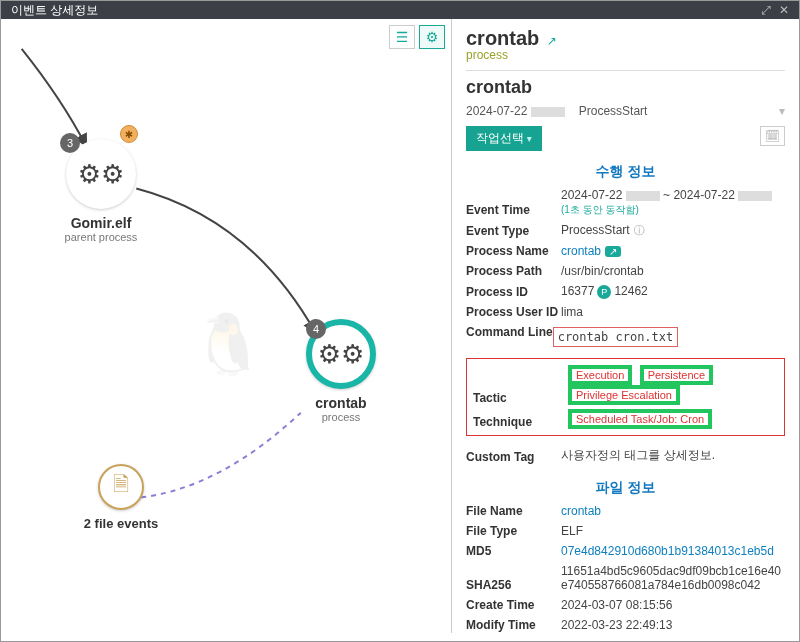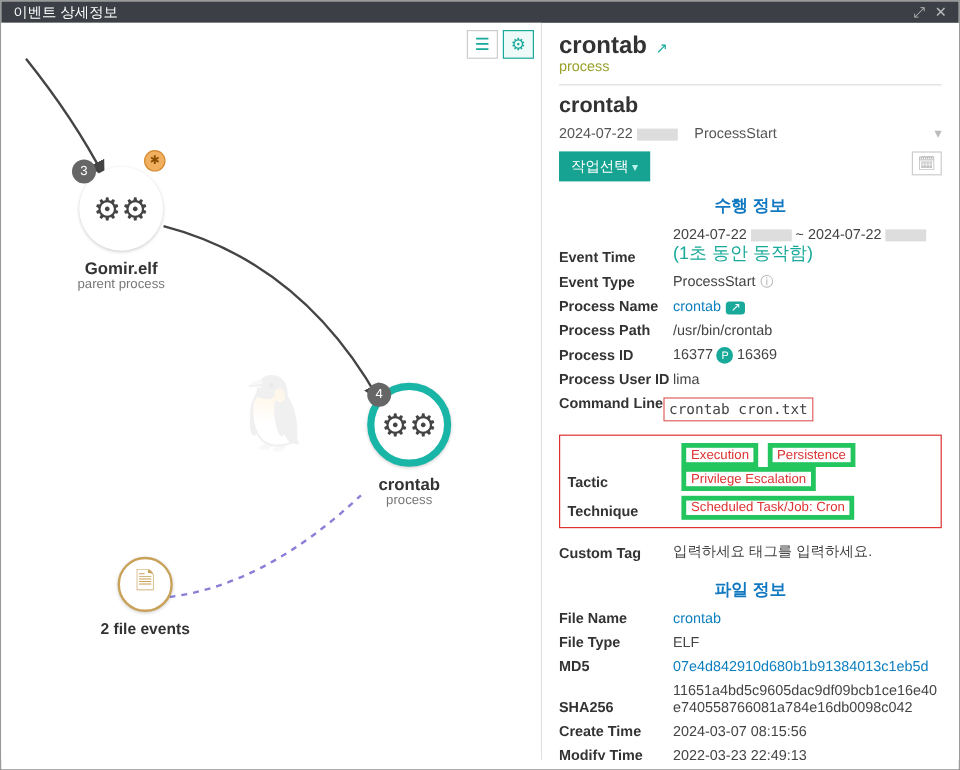--- a/index.html
+++ b/index.html
@@ -132,21 +132,21 @@
   .actionbtn::after{ content:" ▾"; color:#b9f2ea; font-size:10px;}
   .cal-icon { float:right; color:#aaa; border:1px solid #ccc; padding:2px 4px; font-size:12px;}
 
   .section-title { color:#1279c1; font-weight:bold; font-size:14px; margin:12px 0 4px 0;text-align:center;}
   .kv { display:flex; align-items:flex-end; padding:3px 0; font-size:12px;}
   .kv .k { flex:0 0 95px; color:#333; font-weight:bold;}
   .kv .v { flex:1; color:#444; word-break:break-all;}
   .kv .v.link { color:#0d7fbf;}
   .pill { background:#19a99a;color:#fff;border-radius:3px;padding:0 4px;font-size:10px;margin-left:4px;}
   .round { display:inline-flex;width:14px;height:14px;border-radius:50%;background:#19a99a;color:#fff;align-items:center;justify-content:center;font-size:9px;margin:0 3px;}
-  .note { color:#19a99a; font-size:15px;}
+  .note { color:#19a99a; font-size:10px;}
 
   .cmdbox {
     border:1px solid #e06060; padding:2px 4px; margin-top:2px;
     color:#444; font-family: monospace; font-size:12px;
   }
 
   .tagbox { border:1px solid #d33; padding:4px 6px; margin:8px 0;}
   .tagbox .kv{padding:2px 0;}
   .chip {
     border:4px solid #22c55e; color:#d33; font-size:11px;
@@ -253,21 +253,21 @@
     <div class="kv">
         <div class="k">Process Name</div>
       <div class="v link"><span>crontab</span><span class="pill">↗</span></div>
     </div>
     <div class="kv">
         <div class="k">Process Path</div>
       <div class="v">/usr/bin/crontab</div>
     </div>
     <div class="kv">
         <div class="k">Process ID</div>
-      <div class="v"><span>16377</span><span class="round">P</span><span>16369</span></div>
+      <div class="v"><span>16377</span><span class="round">P</span><span>12462</span></div>
     </div>
     <div class="kv">
         <div class="k">Process User ID</div>
       <div class="v">lima</div>
     </div>
     <div class="kv" style="flex-direction:row;align-items:stretch;">
       <div class="k" style="flex:none;">Command Line</div>
       <div class="cmdbox">crontab cron.txt</div>
     </div>
 
@@ -283,21 +283,21 @@
       <div class="kv">
           <div class="k">Technique</div>
         <div class="v">
           <span class="chip">Scheduled Task/Job: Cron</span>
         </div>
       </div>
     </div>
 
     <div class="kv">
         <div class="k">Custom Tag</div>
-      <div class="v placeholder">입력하세요 태그를 입력하세요.</div>
+      <div class="v placeholder">사용자정의 태그를 상세정보.</div>
     </div>
 
     <div class="section-title">파일 정보</div>
     <div class="kv">
         <div class="k">File Name</div>
         <div class="v link">crontab</div>
       </div>
     <div class="kv">
         <div class="k">File Type</div>
         <div class="v">ELF</div>

